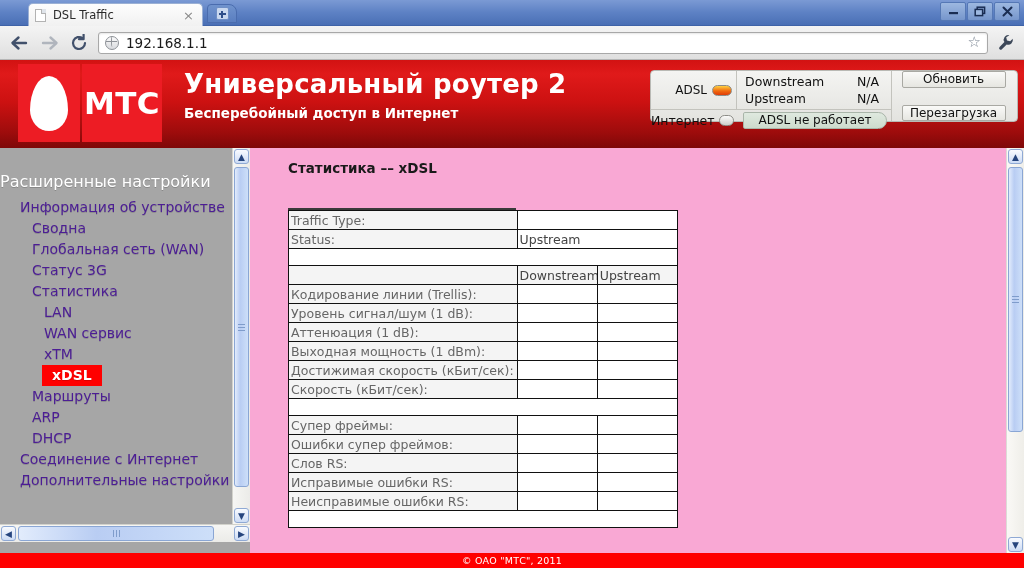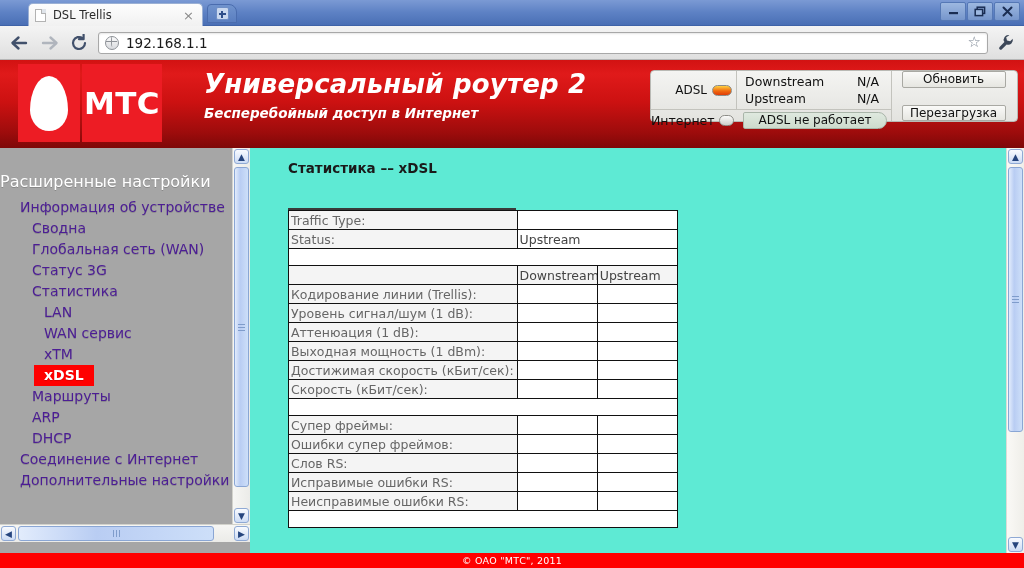--- a/index.html
+++ b/index.html
@@ -177,21 +177,21 @@
     background: #ed1c24;
     margin-left: 2px; margin-top: 4px;
     display: flex; align-items: center; justify-content: center;
     flex: 0 0 80px;
   }
   .mts-word {
     color: #fff; font-weight: bold; font-size: 31px;
     letter-spacing: 0.5px;
     font-family: "DejaVu Sans", "Liberation Sans", sans-serif;
   }
-  .title-block { margin-left: 42px; margin-top: 10px; font-style: italic; }
+  .title-block { margin-left: 22px; margin-top: 10px; }
   .router-title {
     color: #fff; font-size: 26px; font-weight: bold;
     letter-spacing: 0.2px; line-height: 1.15;
   }
   .router-sub {
     color: #fff; font-size: 13.5px; font-weight: bold;
     margin-top: 5px;
   }
 
   
@@ -286,21 +286,21 @@
   }
   .nav-item.lvl1 { padding-left: 20px; }
   .nav-item.lvl2 { padding-left: 32px; }
   .nav-item.lvl3 { padding-left: 44px; }
   .nav-item.active {
     background: #ff0000;
     color: #fff; font-weight: bold;
     display: inline-block;
     padding-right: 10px;
   }
-  .nav-active-wrap { padding-left: 34px; }
+  .nav-active-wrap { padding-left: 34px; margin-left: 8px; }
 
   .sb-vscroll {
     position: absolute; left: 232px; top: 0;
     width: 18px; height: 376px;
     background: linear-gradient(to right,#f6f6f4,#ebebe8);
     border-left: 1px solid #d2d2cc;
   }
   .sb-hscroll {
     position: absolute; left: 0; top: 376px;
     width: 250px; height: 18px;
@@ -331,21 +331,21 @@
   }
   .grip-v { width: 7px; height: 7px; display:flex; flex-direction:column; justify-content:space-between; }
   .grip-v i { display:block; height:1px; background:#7f9ccb; }
   .grip-h { width: 7px; height: 7px; display:flex; justify-content:space-between; }
   .grip-h i { display:block; width:1px; background:#7f9ccb; }
 
   
   .content {
     flex: 1;
     position: relative;
-    background: #5eead4;
+    background: #f9a8d4;
     overflow: hidden;
     padding: 12px 0 0 38px;
   }
   .page-title {
     font-size: 13.5px; font-weight: bold; color: #1a1a1a;
     margin-bottom: 32px;
   }
   table.stats {
     border-collapse: collapse;
     width: 390px;
@@ -392,21 +392,21 @@
   }
 </style>
 </head>
 <body>
 
 <div class="browser">
 
   <div class="tabstrip">
     <div class="tab">
       <span class="tab-fav"></span>
-      <span class="tab-title">DSL Trellis</span>
+      <span class="tab-title">DSL Traffic</span>
       <span class="tab-close">×</span>
     </div>
     <div class="newtab">
       <span class="newtab-plus"></span>
     </div>
     <div class="winbtns">
       <div class="winbtn">
         <svg width="11" height="9" viewBox="0 0 11 9">
             <rect x="1" y="5" width="9" height="2.2" fill="#1a2d52"></rect>
           </svg>

